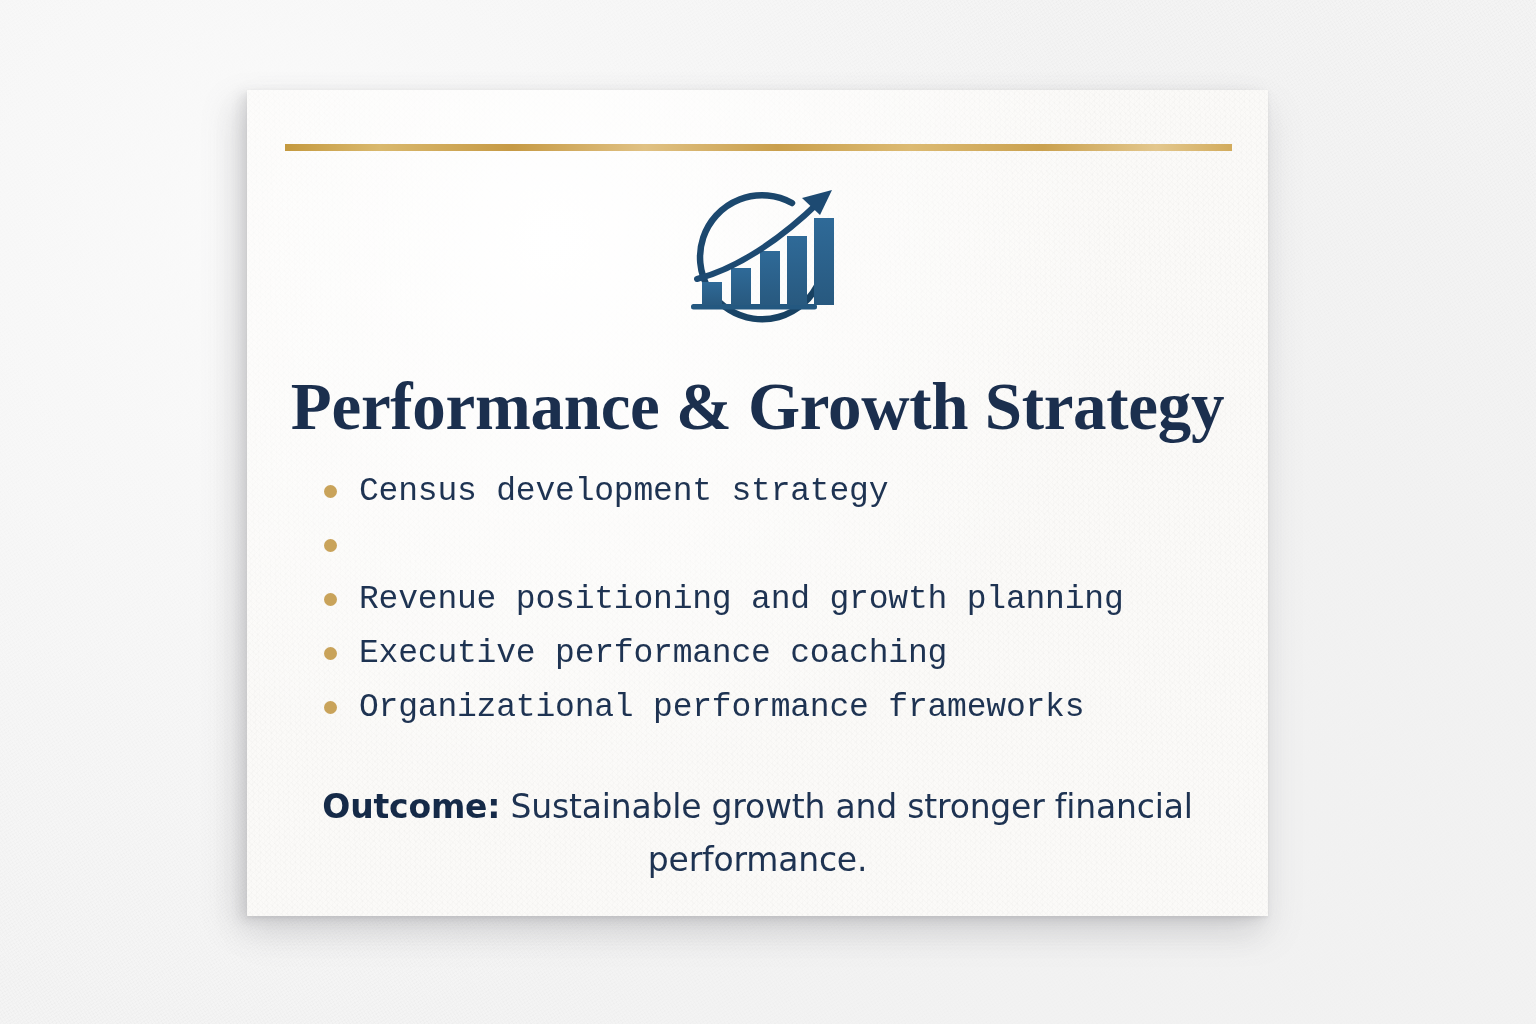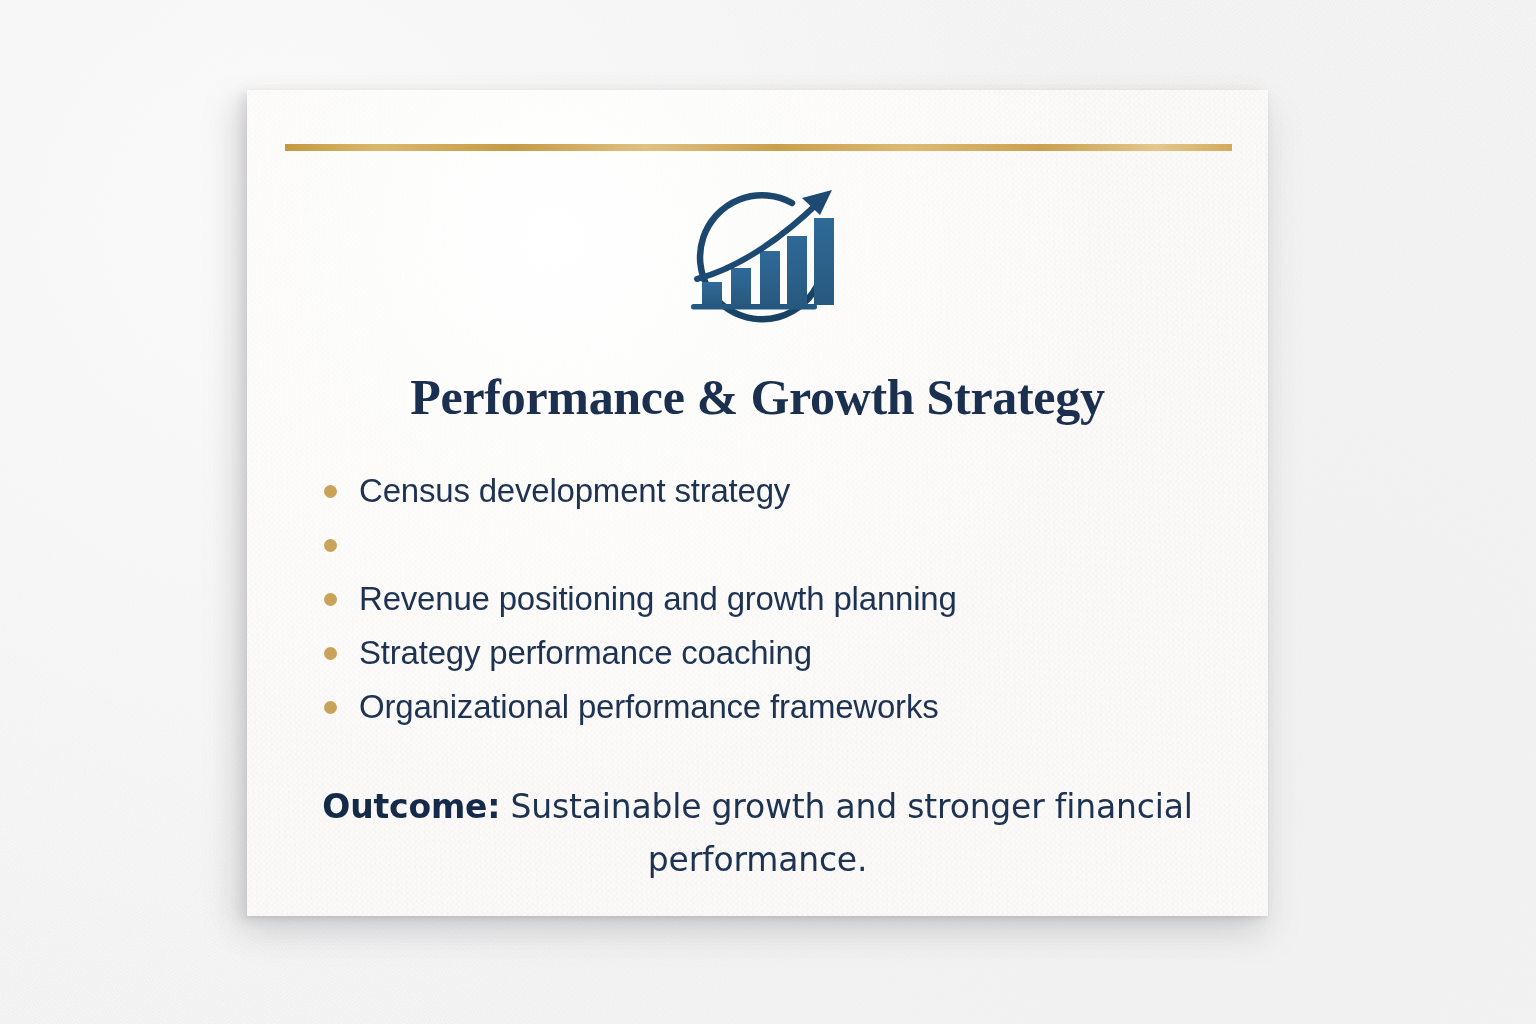--- a/index.html
+++ b/index.html
@@ -83,21 +83,21 @@
   #icon-wrap svg { display: block; width: 200px; height: 190px; }
 
   
   #title {
     position: absolute;
     left: 0;
     top: 278px;
     width: 1021px;
     text-align: center;
     font-family: "Liberation Serif", "DejaVu Serif", serif;
-    font-size: 50px;
+    font-size: 67px;
     font-weight: 700;
     letter-spacing: -0.3px;
     color: #1b2f4e;
     white-space: nowrap;
   }
 
   
   #bullets {
     position: absolute;
     left: 68px;
@@ -113,21 +113,21 @@
   .bullet-dot {
     width: 13px;
     height: 13px;
     border-radius: 50%;
     background: #c9a35a;
     flex: 0 0 13px;
     margin-left: 9px;
   }
   .bullet-text {
     margin-left: 22px;
-    font-family: Liberation Sans, sans-serif;
+    font-family: Liberation Mono, monospace;
     font-size: 33px;
     font-weight: 400;
     color: #1e3352;
     letter-spacing: -0.2px;
     white-space: nowrap;
   }
 
   
   #outcome {
     position: absolute;
@@ -196,21 +196,21 @@
       </div>
       <div class="bullet-row">
         <span class="bullet-dot"></span>
       </div>
       <div class="bullet-row">
         <span class="bullet-dot"></span>
         <span class="bullet-text">Revenue positioning and growth planning</span>
       </div>
       <div class="bullet-row">
         <span class="bullet-dot"></span>
-        <span class="bullet-text">Strategy performance coaching</span>
+        <span class="bullet-text">Executive performance coaching</span>
       </div>
       <div class="bullet-row">
         <span class="bullet-dot"></span>
         <span class="bullet-text">Organizational performance frameworks</span>
       </div>
     </div>
 
     <div id="outcome"><span class="lead">Outcome:</span><span> Sustainable growth and stronger financial performance.</span></div>
 
   </div>

